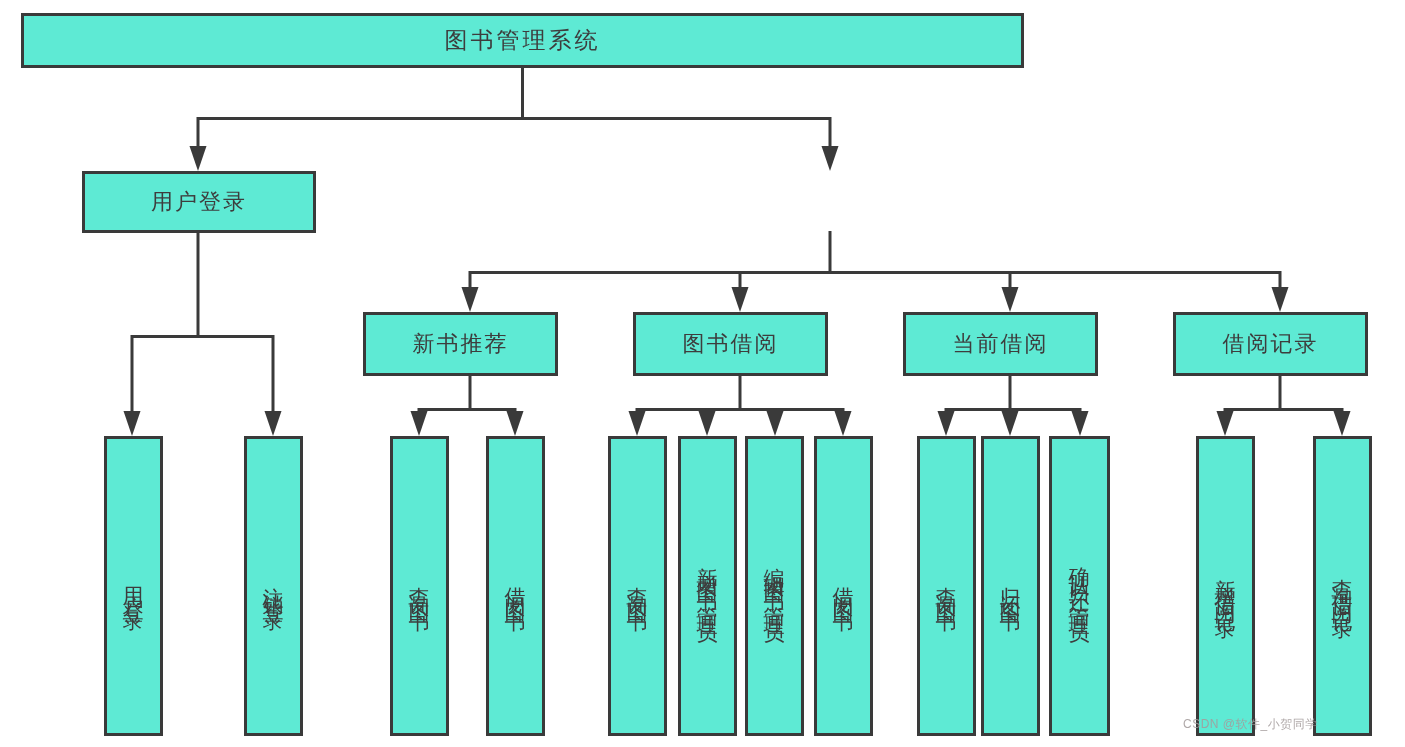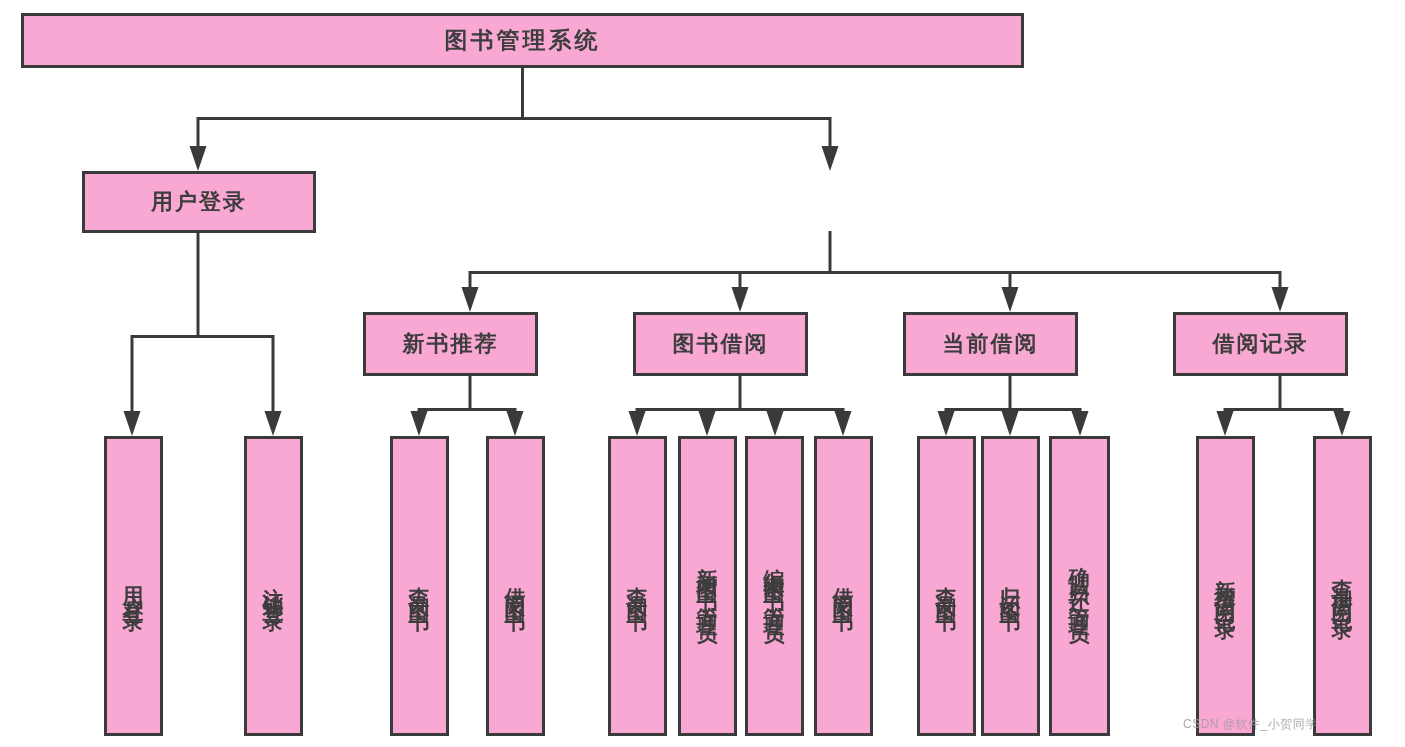--- a/index.html
+++ b/index.html
@@ -1,27 +1,26 @@
 <!DOCTYPE html>
 <html><head>
 <meta charset="utf-8">
 <style>
   html,body{margin:0;padding:0;background:#fff;}
   body{font-family:"Liberation Sans","DejaVu Sans",sans-serif;}
   #canvas{position:relative;width:1405px;height:747px;background:#ffffff;overflow:hidden;}
   #wires{position:absolute;left:0;top:0;}
   .box{
-    position:absolute;box-sizing:border-box;background:#f9a8d4;
+    position:absolute;box-sizing:border-box;background:#5eead4;
     border:3px solid #3a3a3a;display:flex;align-items:center;justify-content:center;
     color:#3d3d3d;
-    font-weight:bold;
   }
   .hlabel{font-size:22px;letter-spacing:2px;white-space:nowrap;}
   .root-label{font-size:23px;letter-spacing:3px;}
-  .lv2,.lv3{top:312px;height:64px;width:175px;}
+  .lv2,.lv3{top:312px;height:64px;width:195px;}
   .leaf{top:436px;height:300px;width:59px;}
   .vlabel{
     writing-mode:vertical-rl;text-orientation:mixed;
     font-size:21px;letter-spacing:8px;line-height:1;
   }
   #watermark{
     position:absolute;left:1183px;top:716px;z-index:5;
     font-size:12px;letter-spacing:0.5px;white-space:nowrap;
     color:rgba(164,156,156,0.88);
   }

